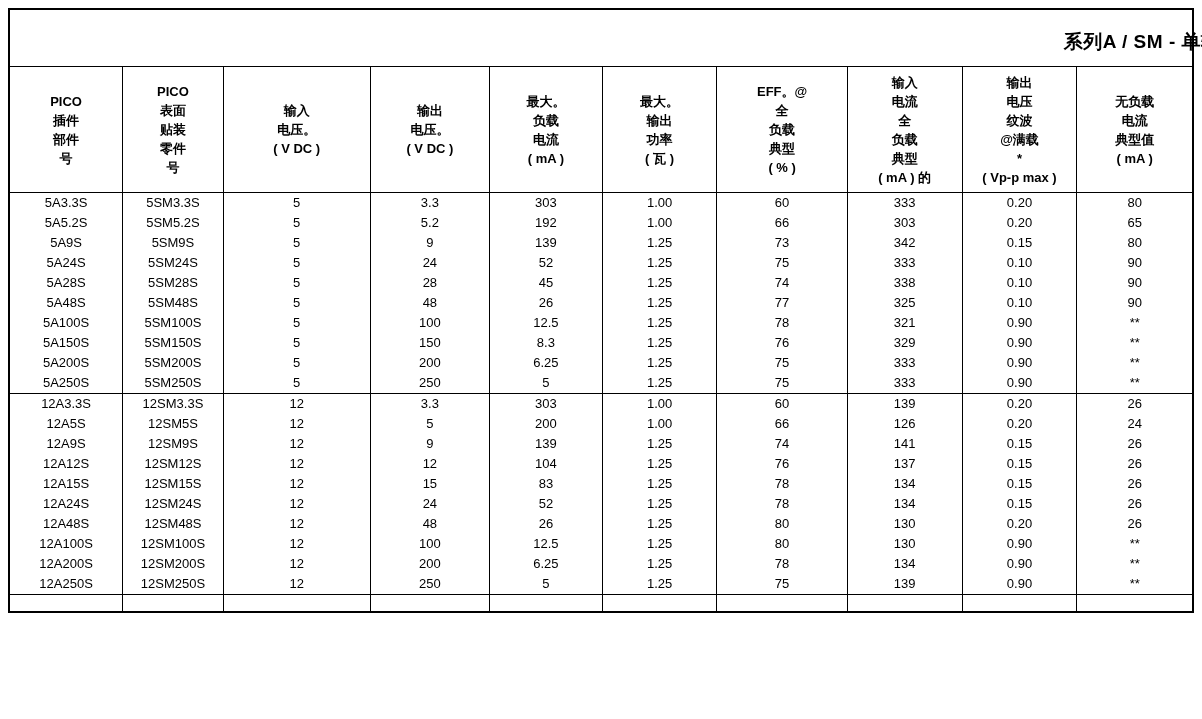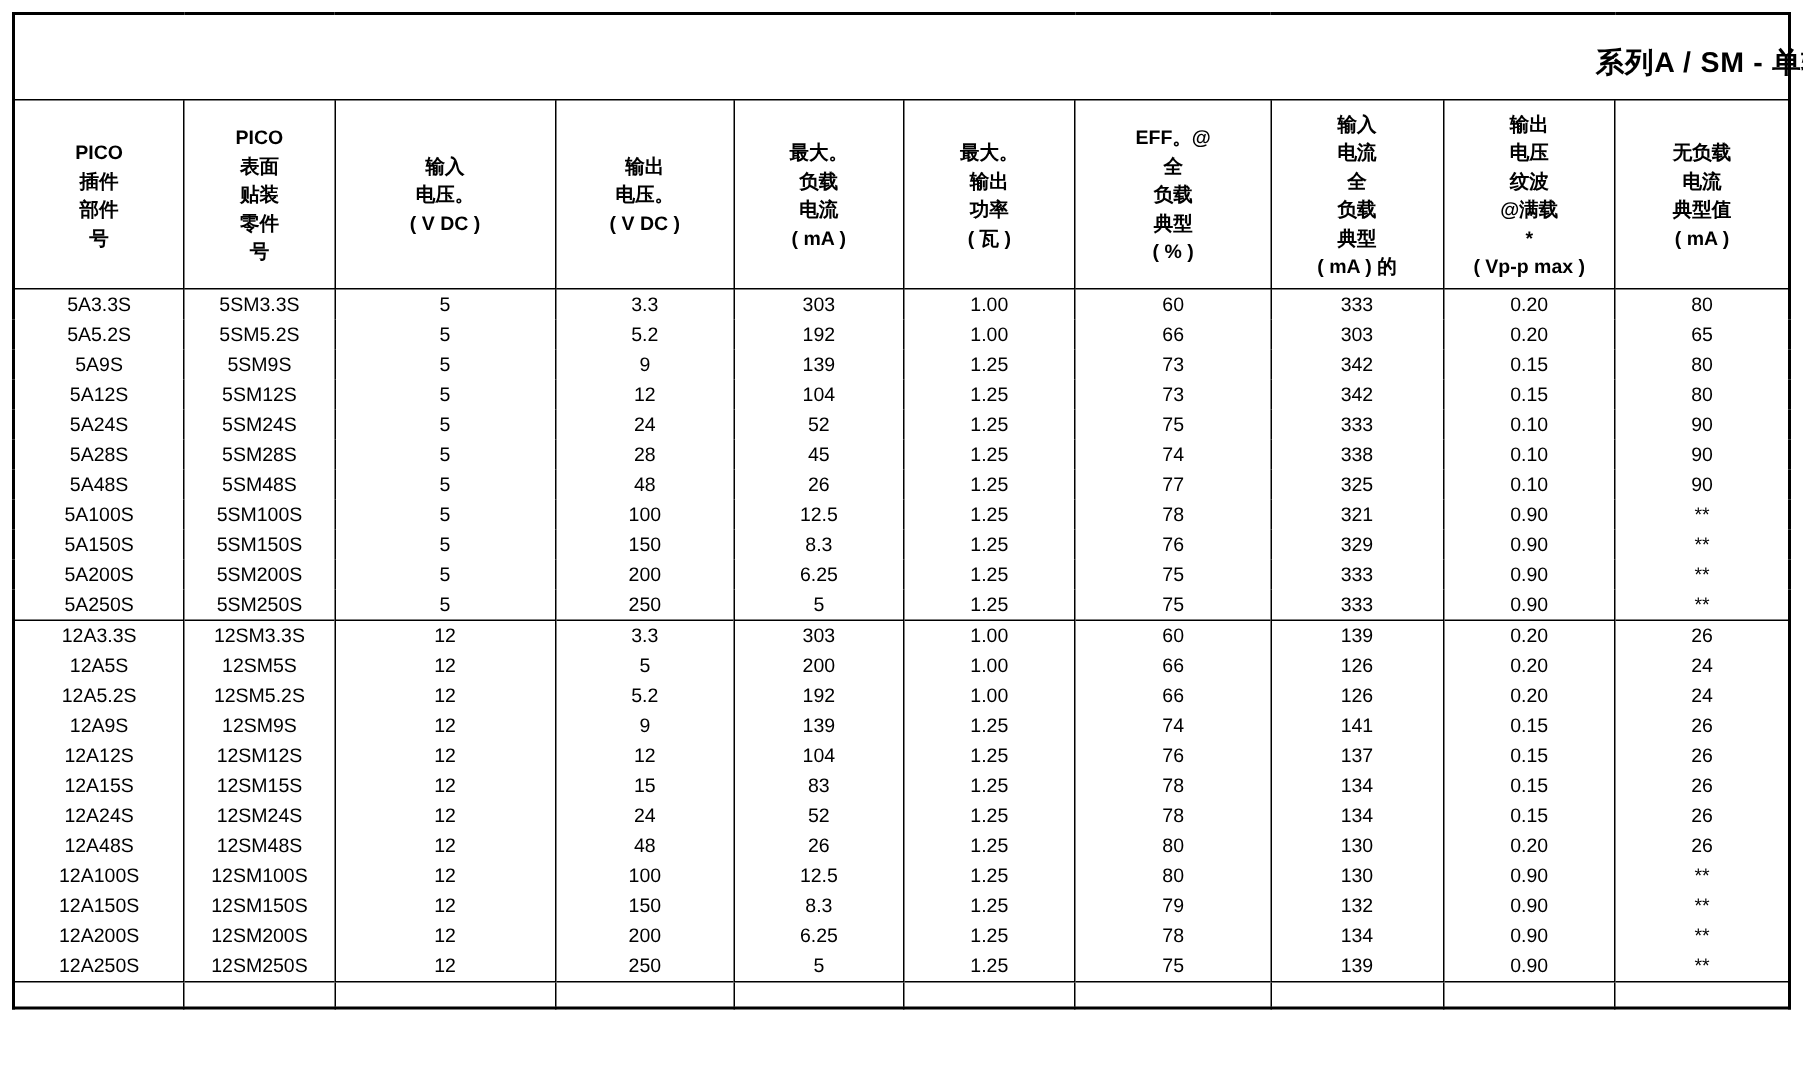--- a/index.html
+++ b/index.html
@@ -200,32 +200,20 @@
           <td>5</td>
           <td>9</td>
           <td>139</td>
           <td>1.25</td>
           <td>73</td>
           <td>342</td>
           <td>0.15</td>
           <td>80</td>
         </tr>
         <tr>
-          <td>5A12S</td>
-          <td>5SM12S</td>
-          <td>5</td>
-          <td>12</td>
-          <td>104</td>
-          <td>1.25</td>
-          <td>73</td>
-          <td>342</td>
-          <td>0.15</td>
-          <td>80</td>
-        </tr>
-        <tr>
           <td>5A24S</td>
           <td>5SM24S</td>
           <td>5</td>
           <td>24</td>
           <td>52</td>
           <td>1.25</td>
           <td>75</td>
           <td>333</td>
           <td>0.10</td>
           <td>90</td>
@@ -322,32 +310,20 @@
           <td>12</td>
           <td>5</td>
           <td>200</td>
           <td>1.00</td>
           <td>66</td>
           <td>126</td>
           <td>0.20</td>
           <td>24</td>
         </tr>
         <tr>
-          <td>12A5.2S</td>
-          <td>12SM5.2S</td>
-          <td>12</td>
-          <td>5.2</td>
-          <td>192</td>
-          <td>1.00</td>
-          <td>66</td>
-          <td>126</td>
-          <td>0.20</td>
-          <td>24</td>
-        </tr>
-        <tr>
           <td>12A9S</td>
           <td>12SM9S</td>
           <td>12</td>
           <td>9</td>
           <td>139</td>
           <td>1.25</td>
           <td>74</td>
           <td>141</td>
           <td>0.15</td>
           <td>26</td>
@@ -402,32 +378,20 @@
         </tr>
         <tr>
           <td>12A100S</td>
           <td>12SM100S</td>
           <td>12</td>
           <td>100</td>
           <td>12.5</td>
           <td>1.25</td>
           <td>80</td>
           <td>130</td>
-          <td>0.90</td>
-          <td>**</td>
-        </tr>
-        <tr>
-          <td>12A150S</td>
-          <td>12SM150S</td>
-          <td>12</td>
-          <td>150</td>
-          <td>8.3</td>
-          <td>1.25</td>
-          <td>79</td>
-          <td>132</td>
           <td>0.90</td>
           <td>**</td>
         </tr>
         <tr>
           <td>12A200S</td>
           <td>12SM200S</td>
           <td>12</td>
           <td>200</td>
           <td>6.25</td>
           <td>1.25</td>

